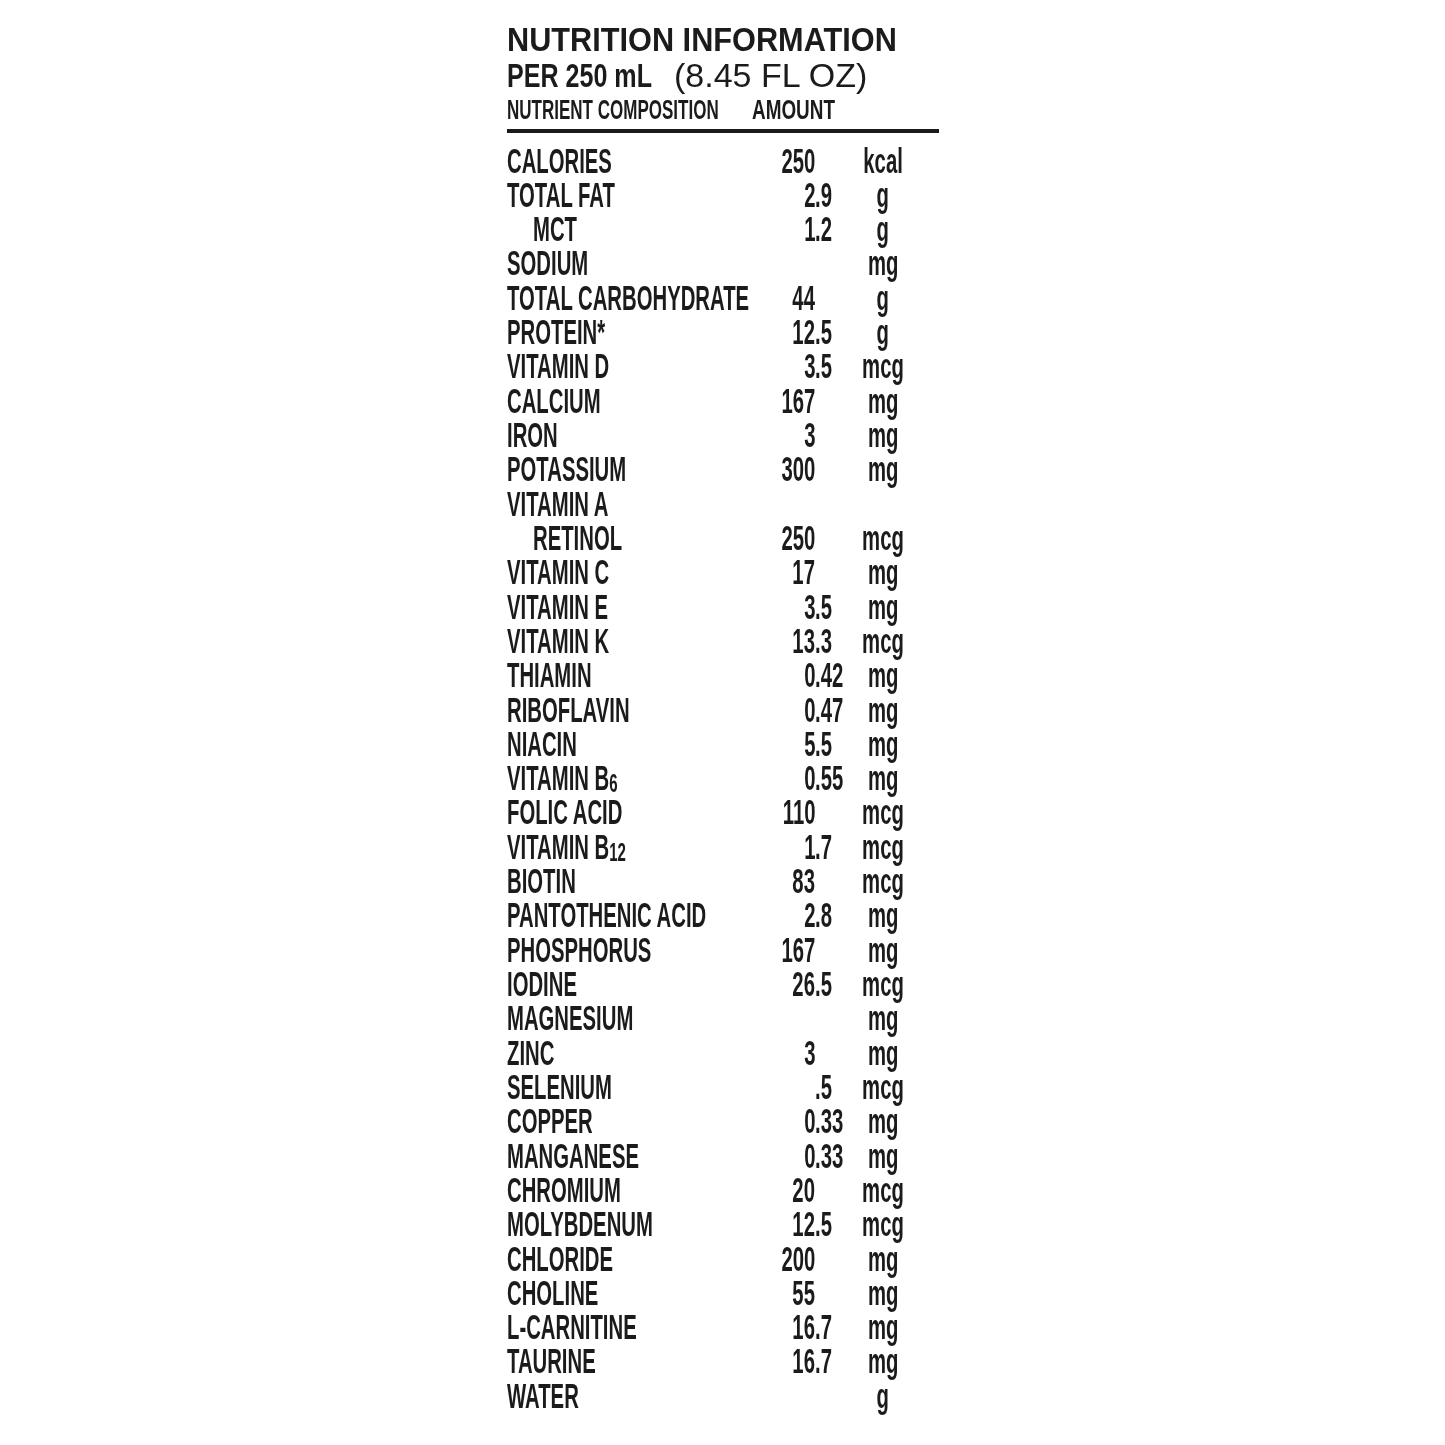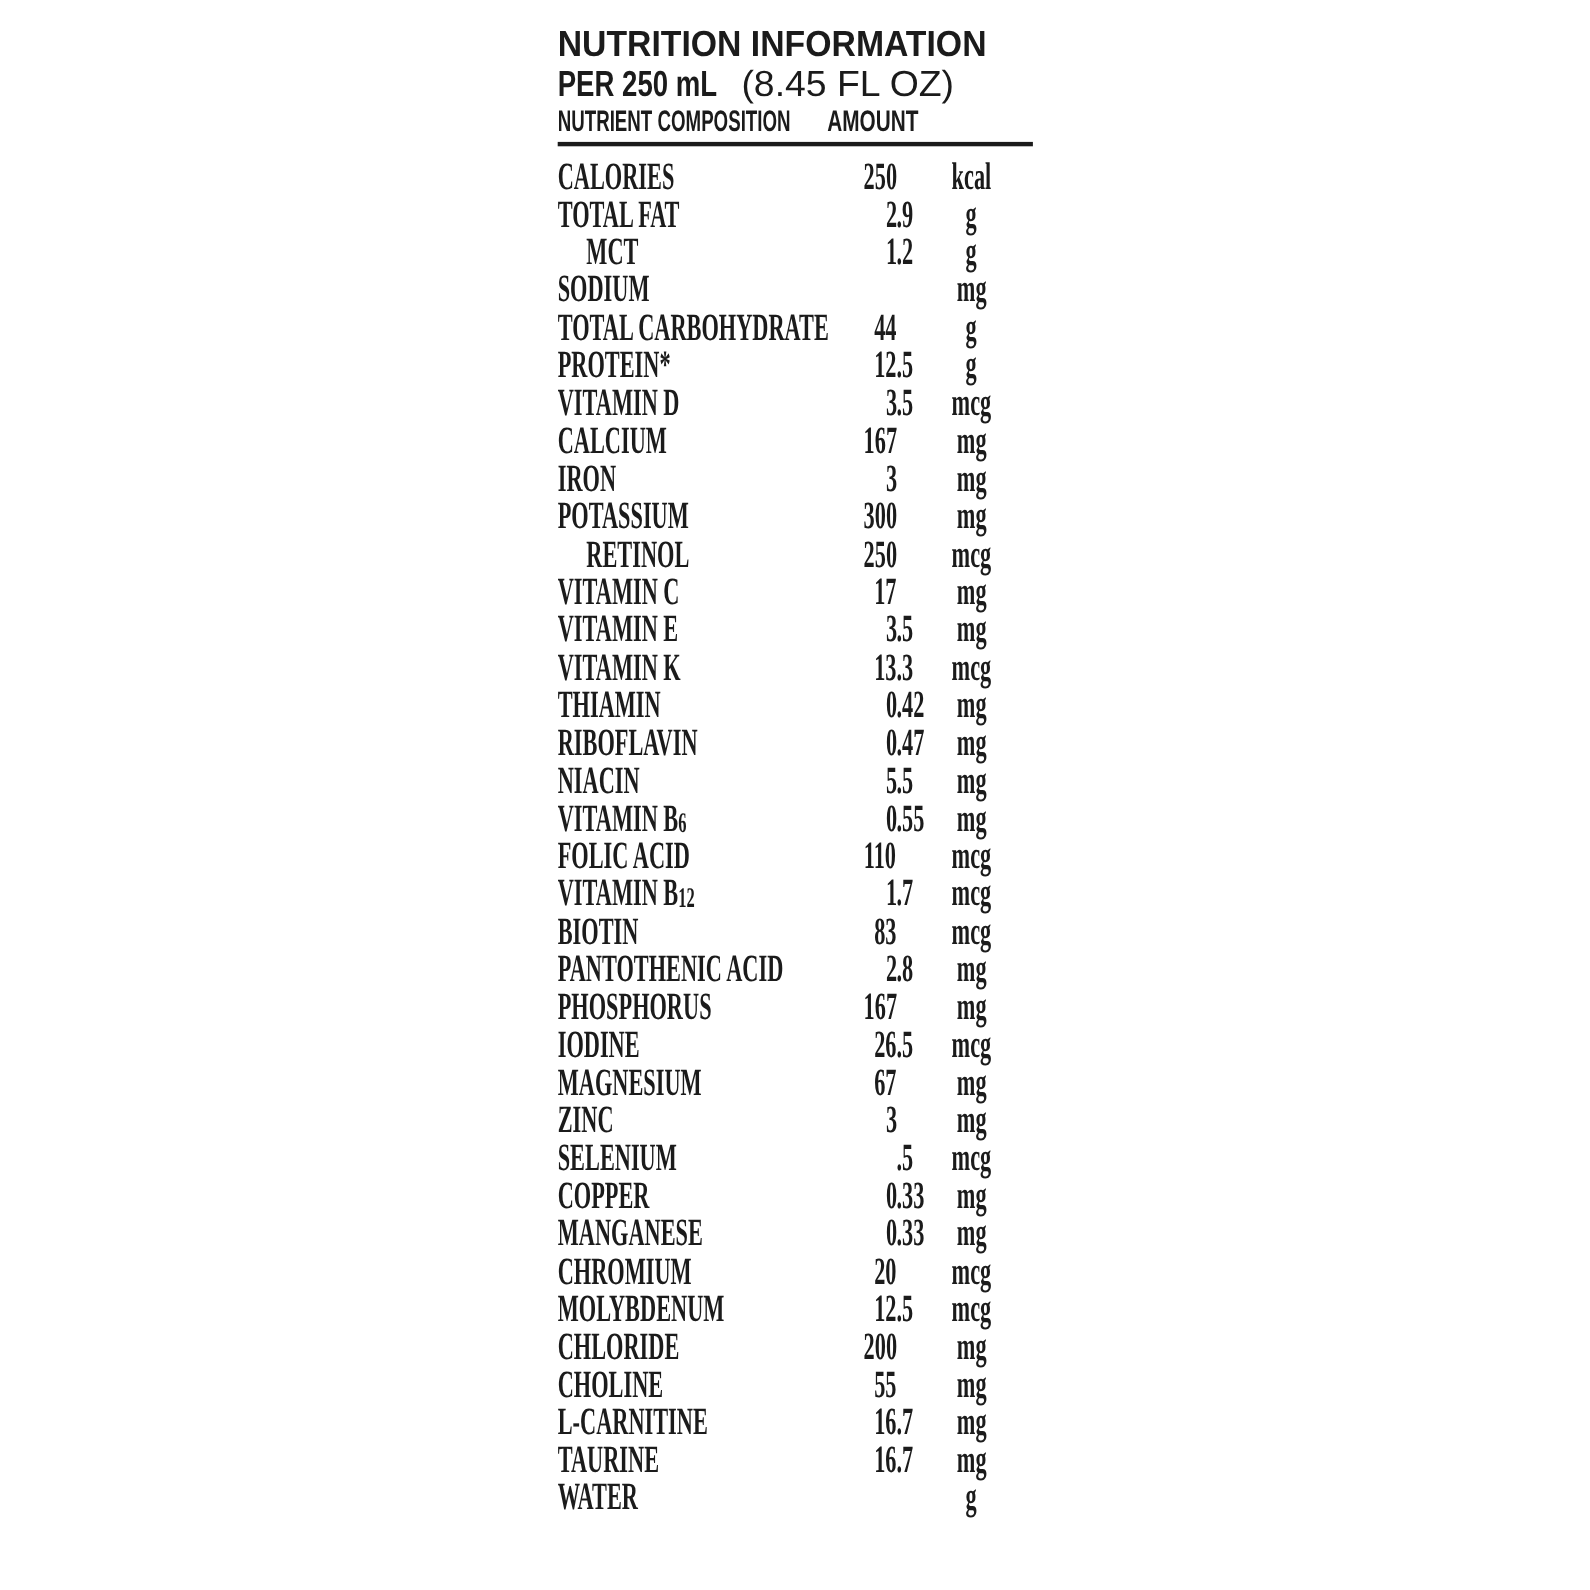--- a/index.html
+++ b/index.html
@@ -34,21 +34,21 @@
   .subhead .c1{
     position:absolute; left:0; top:0; white-space:nowrap;
     display:inline-block; transform:scaleX(.63); transform-origin:0 50%;
   }
   .subhead .c2{
     position:absolute; left:245px; top:0; white-space:nowrap;
     display:inline-block; transform:scaleX(.70); transform-origin:0 50%;
   }
   .rule{position:absolute; left:0; top:129px; width:432px; height:4px; background:#1b1b1b;}
   
-  #rows{position:absolute; left:0; top:143.5px; width:432px;font-family:Liberation Serif, serif;}
+  #rows{position:absolute; left:0; top:143.5px; width:432px;}
   .row{position:relative; height:34.32px; line-height:34.32px; font-size:35px; white-space:nowrap;}
   .lbl{
     position:absolute; left:0; top:0; white-space:nowrap;
     transform:scaleX(.58); transform-origin:0 50%;
   }
   .row.indent .lbl{left:26px;}
   .sub{font-size:.74em; vertical-align:-0.07em;}
   .int{position:absolute; left:0; top:0; width:308px; text-align:right;}
   .int > span{display:inline-block; transform:scaleX(.58); transform-origin:100% 50%;}
   .frac{
@@ -121,20 +121,25 @@
       <div class="row">
         <div class="lbl">IRON</div>
         <div class="int"><span>3</span></div>
         <div class="unit"><span>mg</span></div>
       </div>
       <div class="row">
         <div class="lbl">POTASSIUM</div>
         <div class="int"><span>300</span></div>
         <div class="unit"><span>mg</span></div>
       </div>
+      <div class="row">
+        <div class="lbl">VITAMIN A</div>
+        <div class="int"><span></span></div>
+        <div class="unit"><span></span></div>
+      </div>
       <div class="row indent">
         <div class="lbl">RETINOL</div>
         <div class="int"><span>250</span></div>
         <div class="unit"><span>mcg</span></div>
       </div>
       <div class="row">
         <div class="lbl">VITAMIN C</div>
         <div class="int"><span>17</span></div>
         <div class="unit"><span>mg</span></div>
       </div>
@@ -202,21 +207,20 @@
         <div class="unit"><span>mg</span></div>
       </div>
       <div class="row">
         <div class="lbl">IODINE</div>
         <div class="int"><span>26</span></div>
         <div class="frac">.5</div>
         <div class="unit"><span>mcg</span></div>
       </div>
       <div class="row">
         <div class="lbl">MAGNESIUM</div>
-        <div class="int"><span>67</span></div>
         <div class="unit"><span>mg</span></div>
       </div>
       <div class="row">
         <div class="lbl">ZINC</div>
         <div class="int"><span>3</span></div>
         <div class="unit"><span>mg</span></div>
       </div>
       <div class="row">
         <div class="lbl">SELENIUM</div>
         <div class="frac">.5</div>

